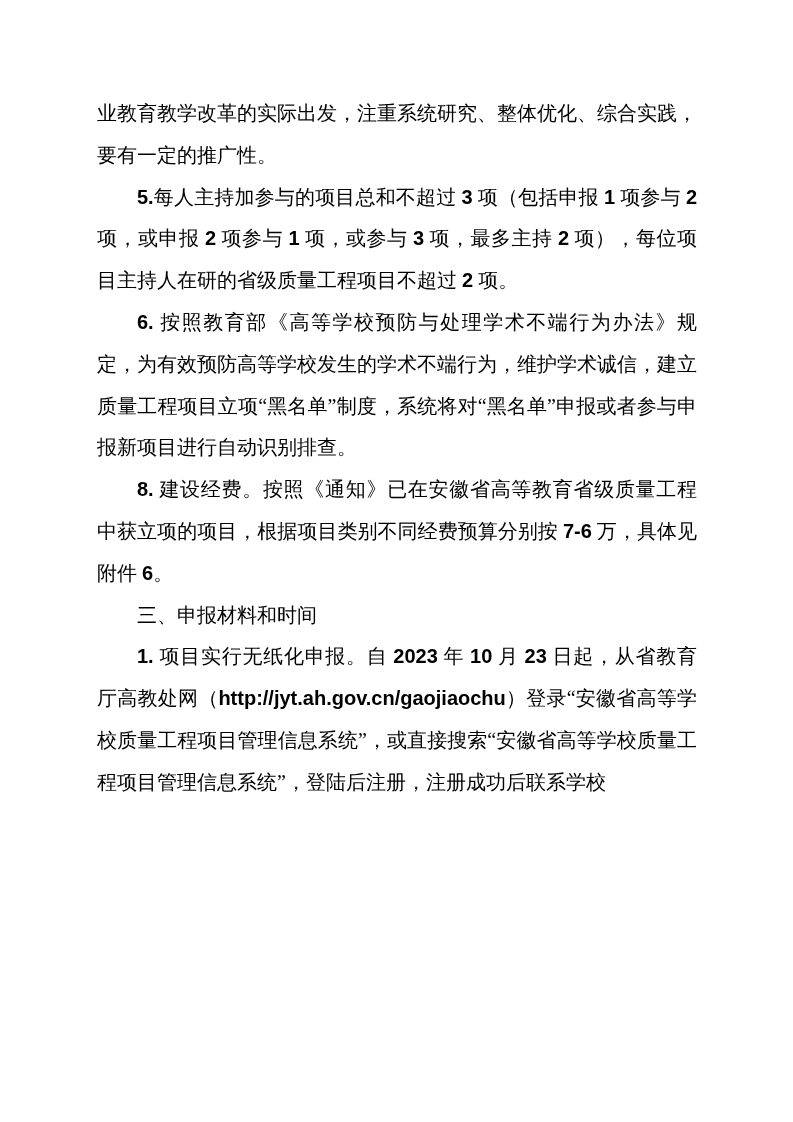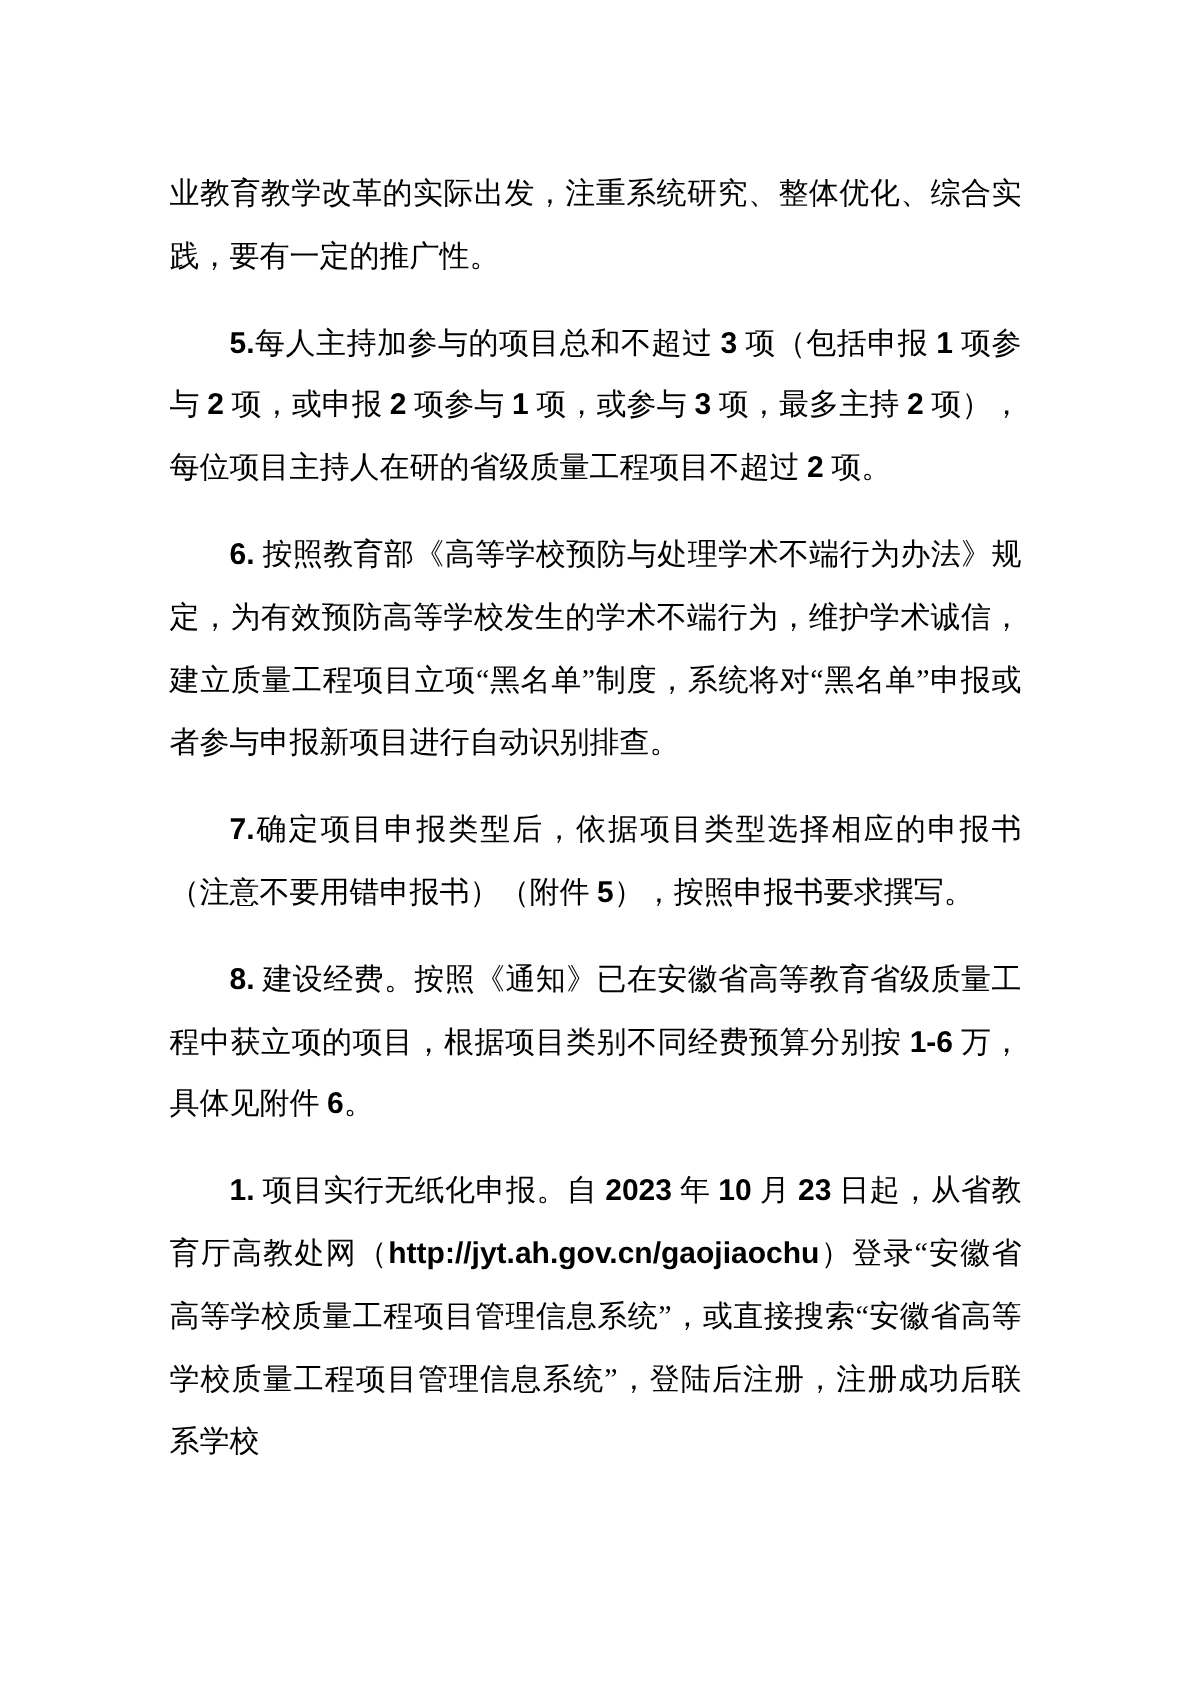--- a/index.html
+++ b/index.html
@@ -20,21 +20,21 @@
     top: 93px;
     width: 600px;
     color: #000000;
     font-family: "Liberation Serif", "DejaVu Serif", serif;
     font-size: 20px;
     line-height: 41.8px;
     text-align: justify;
     text-justify: inter-ideograph;
   }
   .para {
-    margin: 16px;
+    margin: 0;
     padding: 0;
     text-indent: 2em;
     overflow-wrap: break-word;
   }
   .para.cont {
     text-indent: 0;
   }
   .run.num {
     font-family: "Liberation Sans", "DejaVu Sans", sans-serif;
     font-weight: 700;
@@ -52,27 +52,27 @@
 
 
     <p class="para">
       <span class="run num">5.</span><span class="run">每人主持加参与的项目总和不超过 </span><span class="run num">3</span><span class="run"> 项（包括申报 </span><span class="run num">1</span><span class="run"> 项参与 </span><span class="run num">2</span><span class="run"> 项，或申报 </span><span class="run num">2</span><span class="run"> 项参与 </span><span class="run num">1</span><span class="run"> 项，或参与 </span><span class="run num">3</span><span class="run"> 项，最多主持 </span><span class="run num">2</span><span class="run"> 项），每位项目主持人在研的省级质量工程项目不超过 </span><span class="run num">2</span><span class="run"> 项。</span>
     </p>
 
     <p class="para">
       <span class="run num">6.</span><span class="run"> 按照教育部《高等学校预防与处理学术不端行为办法》规定，为有效预防高等学校发生的学术不端行为，维护学术诚信，建立质量工程项目立项“黑名单”制度，系统将对“黑名单”申报或者参与申报新项目进行自动识别排查。</span>
     </p>
 
+
     <p class="para">
-      <span class="run num">7.</span><span class="run">确定项目申报类型后，依据项目类型选择相应的申报书（注意不要用错申报书）（附件 </span><span class="run num">5</span><span class="run">），按照申报书要求撰写。</span>
+      <span class="run num">8.</span><span class="run"> 建设经费。按照《通知》已在安徽省高等教育省级质量工程中获立项的项目，根据项目类别不同经费预算分别按 </span><span class="run num">7-6</span><span class="run"> 万，具体见附件 </span><span class="run num">6</span><span class="run">。</span>
     </p>
 
     <p class="para">
-      <span class="run num">8.</span><span class="run"> 建设经费。按照《通知》已在安徽省高等教育省级质量工程中获立项的项目，根据项目类别不同经费预算分别按 </span><span class="run num">1-6</span><span class="run"> 万，具体见附件 </span><span class="run num">6</span><span class="run">。</span>
+      <span class="run">三、申报材料和时间</span>
     </p>
-
 
     <p class="para">
       <span class="run num">1.</span><span class="run"> 项目实行无纸化申报。自 </span><span class="run num">2023</span><span class="run"> 年 </span><span class="run num">10</span><span class="run"> 月 </span><span class="run num">23</span><span class="run"> 日起，从省教育厅高教处网（</span><span class="run num">http://jyt.ah.gov.cn/gaojiaochu</span><span class="run">）登录“安徽省高等学校质量工程项目管理信息系统”，或直接搜索“安徽省高等学校质量工程项目管理信息系统”，登陆后注册，注册成功后联系学校</span>
     </p>
 
   </div>
 </div>
 
 </body></html>

